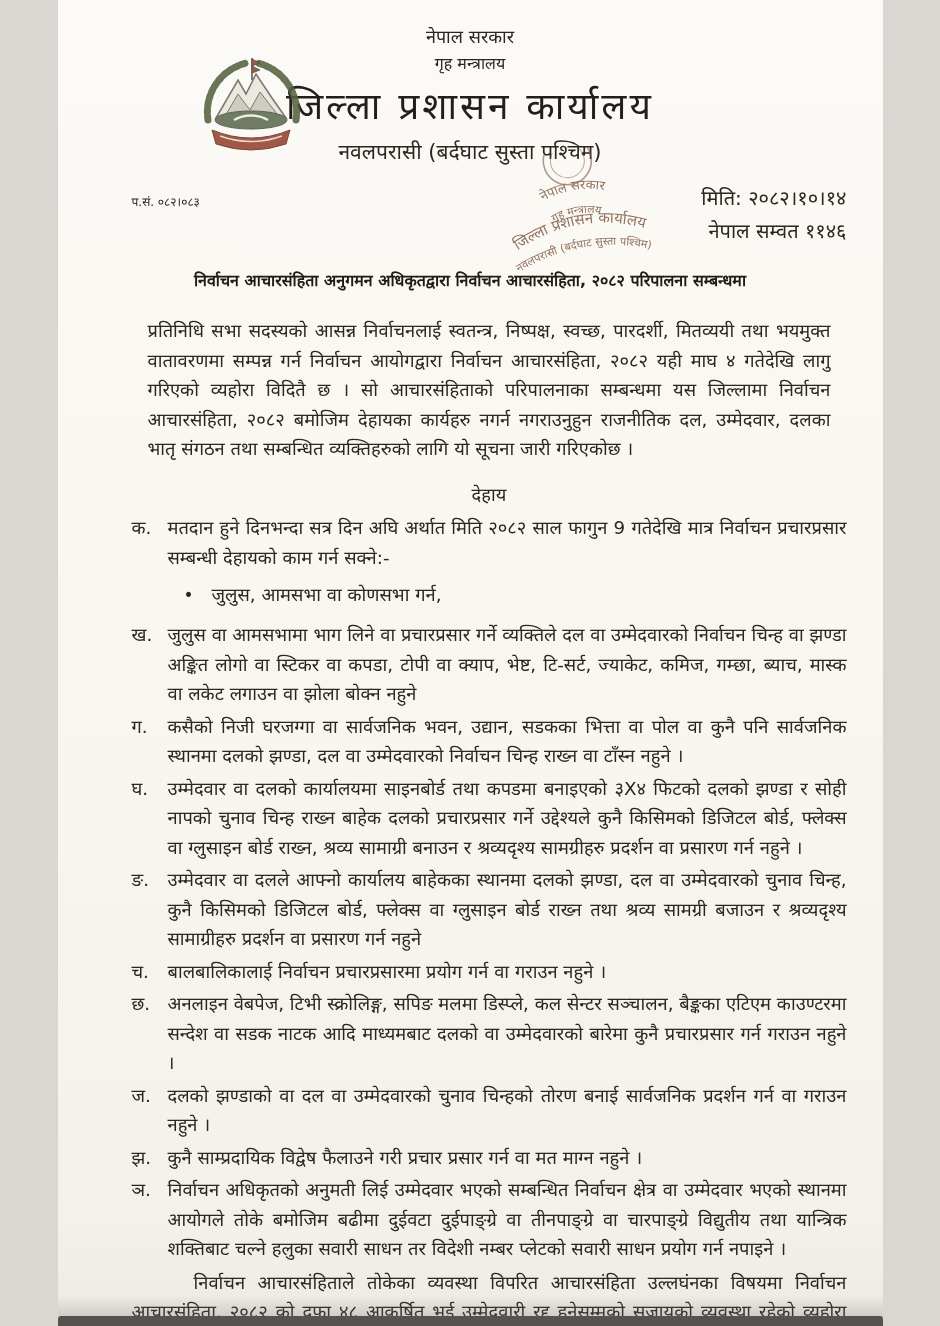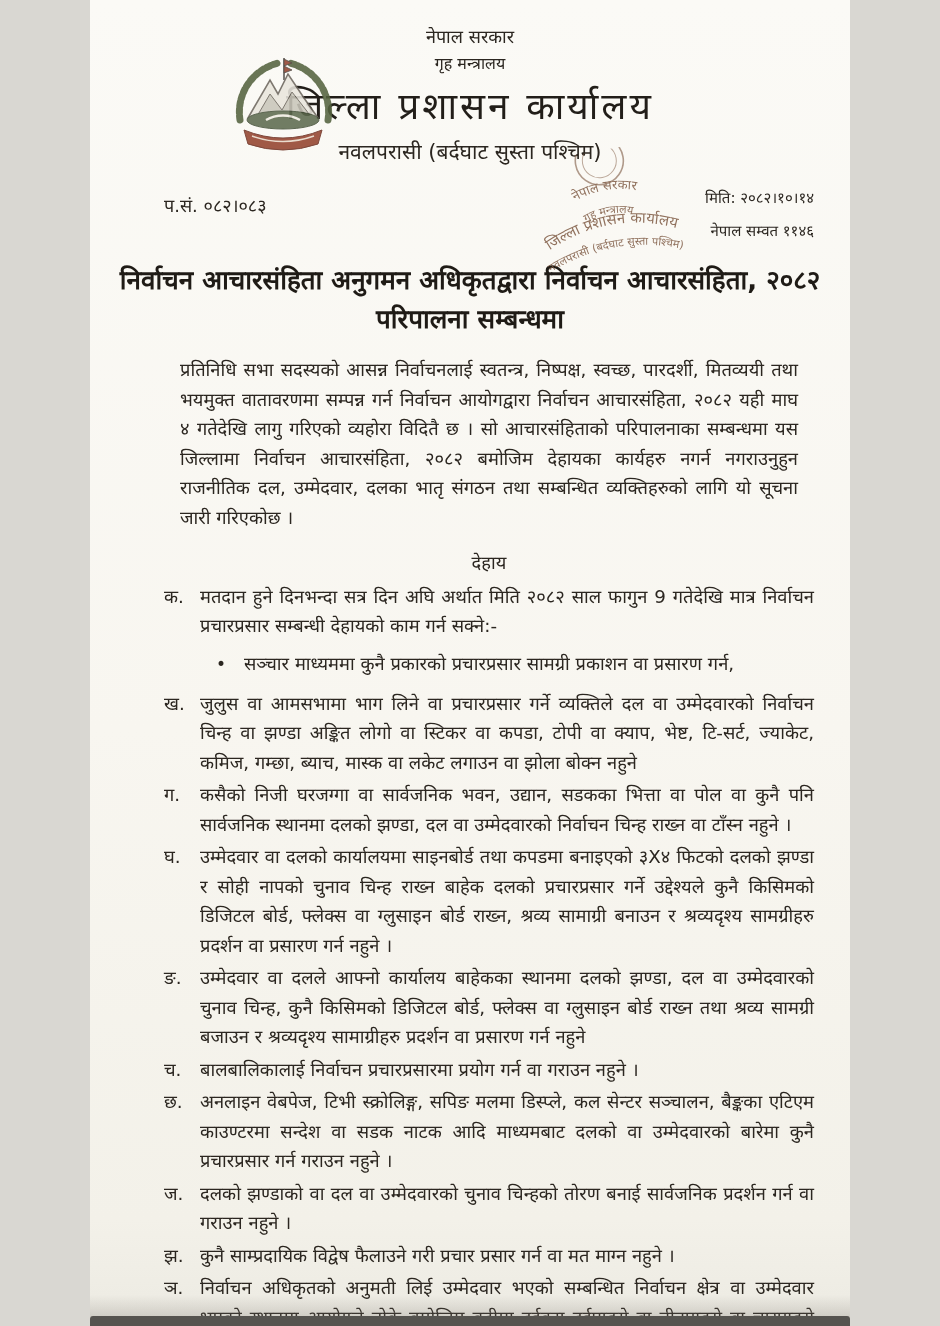--- a/index.html
+++ b/index.html
@@ -1,38 +1,38 @@
 <!DOCTYPE html>
 <html><head>
 <meta charset="utf-8">
 <style>
   html,body{margin:0;padding:0;background:#d9d7d2;}
   .page{
     position:relative;
-    width:760px;height:1326px;
+    width:825px;height:1326px;
     margin:0 auto;
     background:linear-gradient(180deg,#fbfaf6 0%,#f8f6f0 55%,#f3f1e9 92%,#eceae2 100%);
     font-family:"DejaVu Sans",sans-serif;
     color:#2b2620;
     overflow:hidden;
   }
   
   .emblem{position:absolute;left:136px;top:54px;width:116px;height:104px;opacity:.88;}
   .header{padding-top:26px;text-align:center;line-height:1.25;}
   .h-gov{font-size:18px;}
   .h-min{font-size:16px;margin-top:5px;}
   .h-office{font-size:37px;letter-spacing:3px;margin-top:10px;color:#221e19;}
   .h-loc{font-size:21px;margin-top:9px;}
   
-  .refno{position:absolute;left:74px;top:193px;font-size:18px;}
-  .dates{position:absolute;right:36px;top:182px;text-align:right;font-size:15px;line-height:33px;}
+  .refno{position:absolute;left:74px;top:193px;font-size:12px;}
+  .dates{position:absolute;right:36px;top:182px;text-align:right;font-size:20px;line-height:33px;}
   
   .stamp{position:absolute;left:398px;top:150px;width:240px;height:120px;transform:rotate(-10deg);opacity:.85;}
   
-  .title{margin-top:96px;text-align:center;font-size:26px;font-weight:bold;line-height:39px;color:#1f1b16;}
+  .title{margin-top:96px;text-align:center;font-size:16px;font-weight:bold;line-height:39px;color:#1f1b16;}
   
   .bodytext{margin:12px 36px 0 74px;font-size:18.3px;line-height:29.5px;text-align:justify;}
   .intro{margin:16px;}
   .dehaya{text-align:center;margin:3px 0 4px 0;}
   .item{display:flex;margin:0 0 3px 0;}
   .item .lbl{flex:0 0 36px;}
   .item .txt{flex:1;text-align:justify;}
   ul.bullets{list-style:none;margin:4px 0 6px 0;padding:0 0 0 52px;}
   ul.bullets li{position:relative;padding-left:28px;line-height:38px;}
   ul.bullets li::before{content:"•";position:absolute;left:0;top:0;font-size:17px;}
@@ -103,21 +103,21 @@
   <div class="bodytext">
     <p class="intro">प्रतिनिधि सभा सदस्यको आसन्न निर्वाचनलाई स्वतन्त्र, निष्पक्ष, स्वच्छ, पारदर्शी, मितव्ययी तथा भयमुक्त वातावरणमा सम्पन्न गर्न निर्वाचन आयोगद्वारा निर्वाचन आचारसंहिता, २०८२ यही माघ ४ गतेदेखि लागु गरिएको व्यहोरा विदितै छ । सो आचारसंहिताको परिपालनाका सम्बन्धमा यस जिल्लामा निर्वाचन आचारसंहिता, २०८२ बमोजिम देहायका कार्यहरु नगर्न नगराउनुहुन राजनीतिक दल, उम्मेदवार, दलका भातृ संगठन तथा सम्बन्धित व्यक्तिहरुको लागि यो सूचना जारी गरिएकोछ ।</p>
     <div class="dehaya">देहाय</div>
 
     <div class="item">
       <span class="lbl">क.</span>
       <span class="txt">मतदान हुने दिनभन्दा सत्र दिन अघि अर्थात मिति २०८२ साल फागुन 9 गतेदेखि मात्र निर्वाचन प्रचारप्रसार सम्बन्धी देहायको काम गर्न सक्ने:-</span>
     </div>
 
     <ul class="bullets">
-      <li>सञ्चार माध्यममा कुनै प्रकारको प्रचारप्रसार सामग्री प्रकाशन वा प्रसारण गर्न,</li>
+      <li>जुलुस, आमसभा वा कोणसभा गर्न,</li>
     </ul>
 
     <div class="item">
       <span class="lbl">ख.</span>
       <span class="txt">जुलुस वा आमसभामा भाग लिने वा प्रचारप्रसार गर्ने व्यक्तिले दल वा उम्मेदवारको निर्वाचन चिन्ह वा झण्डा अङ्कित लोगो वा स्टिकर वा कपडा, टोपी वा क्याप, भेष्ट, टि-सर्ट, ज्याकेट, कमिज, गम्छा, ब्याच, मास्क वा लकेट लगाउन वा झोला बोक्न नहुने</span>
     </div>
     <div class="item">
       <span class="lbl">ग.</span>
       <span class="txt">कसैको निजी घरजग्गा वा सार्वजनिक  भवन, उद्यान, सडकका भित्ता वा पोल वा कुनै पनि सार्वजनिक स्थानमा दलको झण्डा, दल वा उम्मेदवारको निर्वाचन चिन्ह राख्न वा टाँस्न नहुने ।</span>
     </div>

